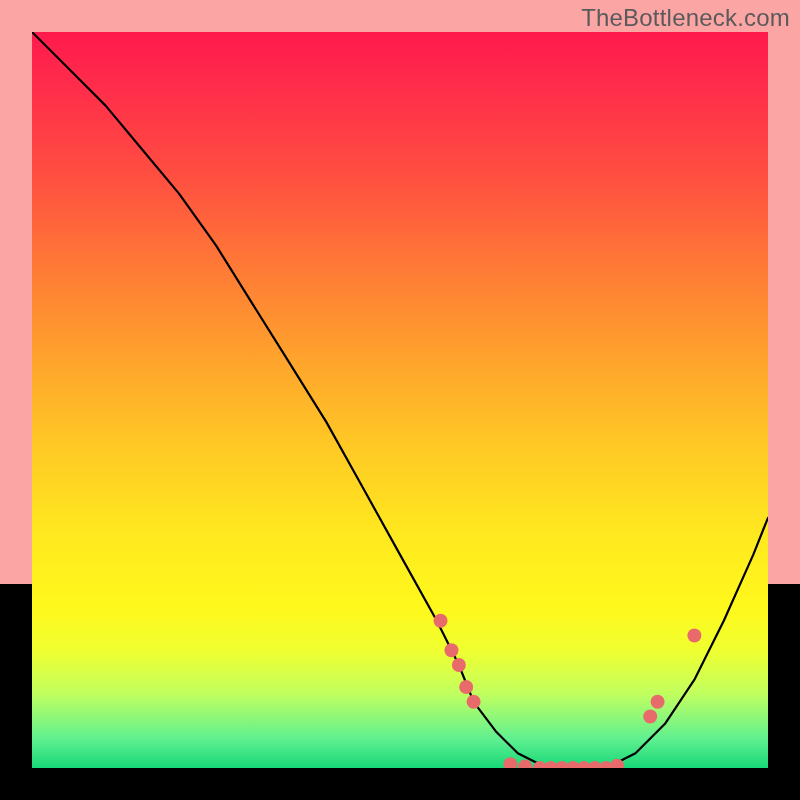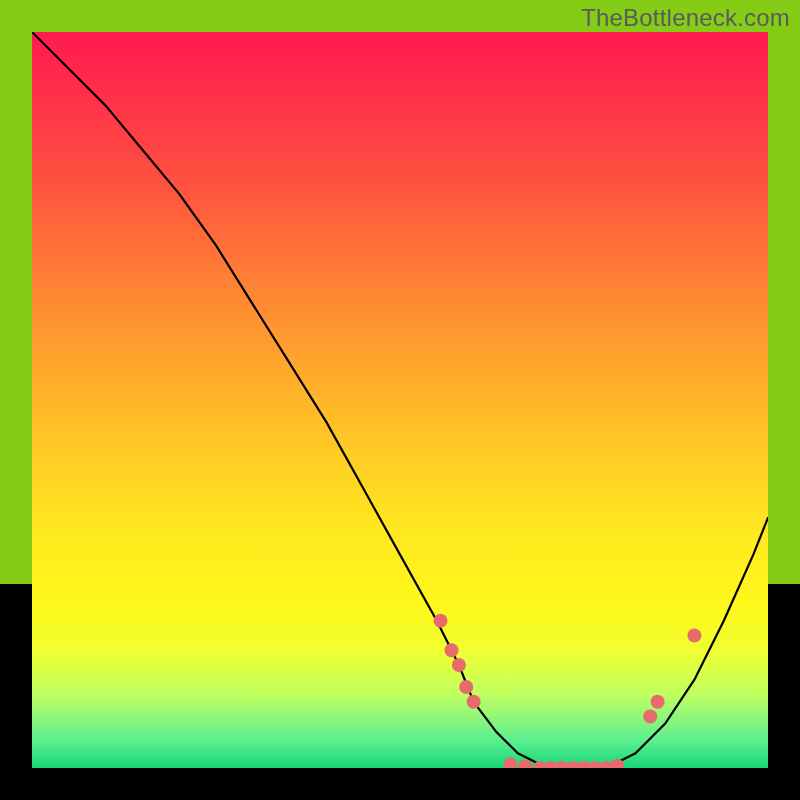--- a/index.html
+++ b/index.html
@@ -8,21 +8,21 @@
     width: 800px;
     height: 800px;
     background: #000;
     overflow: hidden;
     font-family: Arial, Helvetica, sans-serif;
   }
   .frame {
     position: relative;
     width: 800px;
     height: 584px;
-    background: #84cc16;
+    background: #fca5a5;
   }
   .watermark {
     position: absolute;
     top: 4px;
     right: 10px;
     color: #5a5a5a;
     font-size: 24px;
     font-weight: 500;
     letter-spacing: 0.2px;
     z-index: 20;

